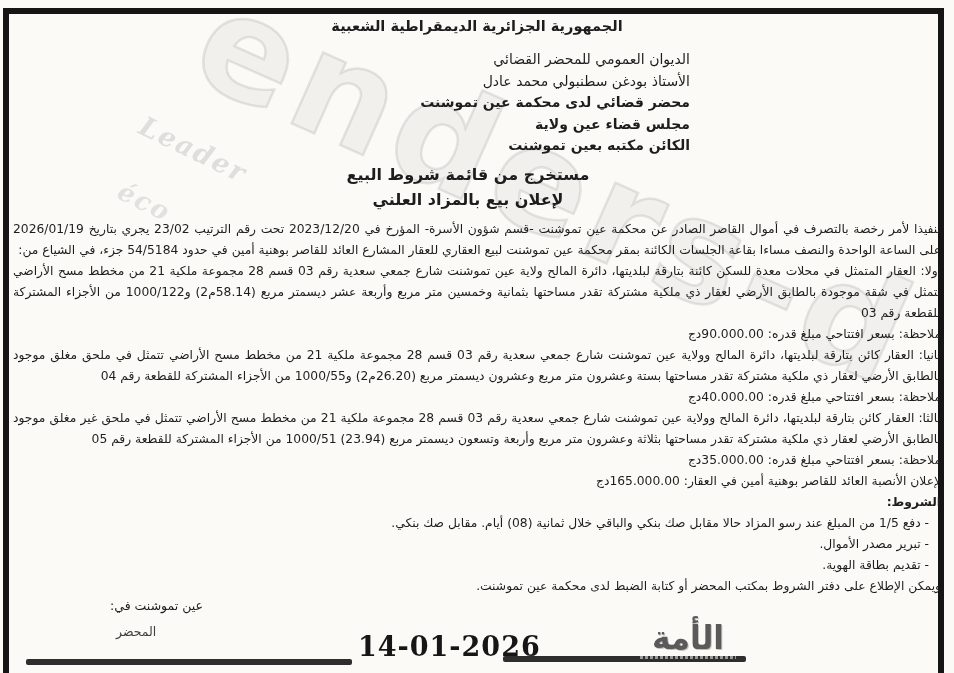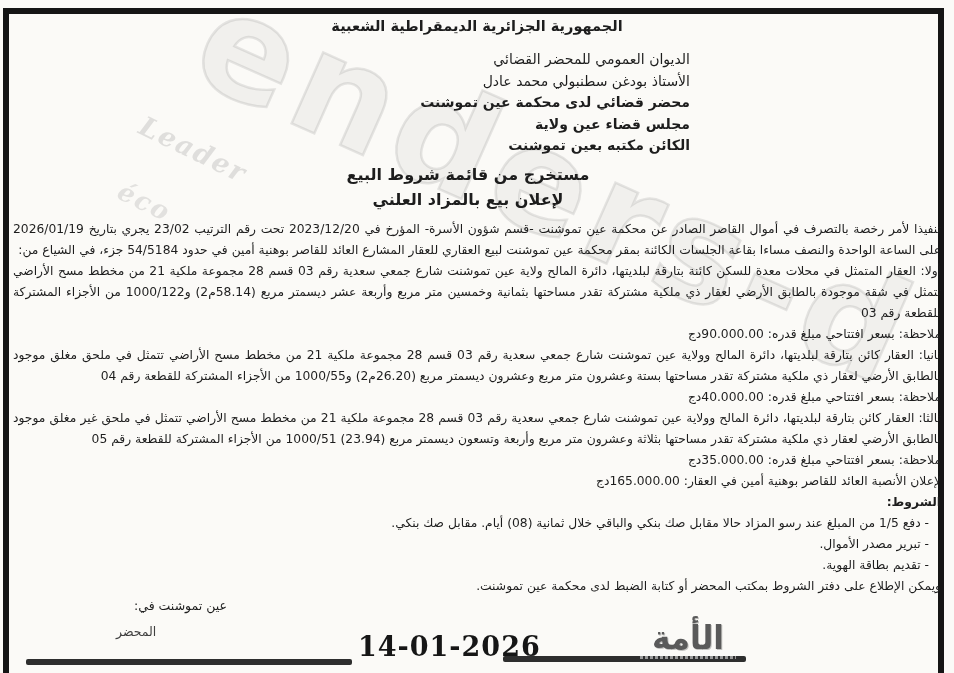--- a/index.html
+++ b/index.html
@@ -69,21 +69,21 @@
   .body-text{
     margin-top:7px;font-size:12.3px;line-height:21px;
     text-align:justify;
   }
   .body-text p{margin:0;}
   .body-text .cond{padding-right:12px;}
   .body-text .bold{font-weight:bold;}
   
   .sig-place{
     position:absolute;left:110px;top:598px;z-index:3;
-    direction:rtl;font-size:12.5px;color:#1d1d1d;margin-left:24px;
+    direction:rtl;font-size:12.5px;color:#1d1d1d;
   }
   .sig-officer{
     position:absolute;left:116px;top:624px;z-index:3;
     direction:rtl;font-size:12.5px;color:#404040;
   }
   
   .rule{position:absolute;height:6px;background:#2e2e2e;z-index:3;border-radius:2px;}
   .rule-left{left:26px;top:659px;width:326px;}
   .rule-right{left:503px;top:656px;width:243px;}
   .stamp-date{

